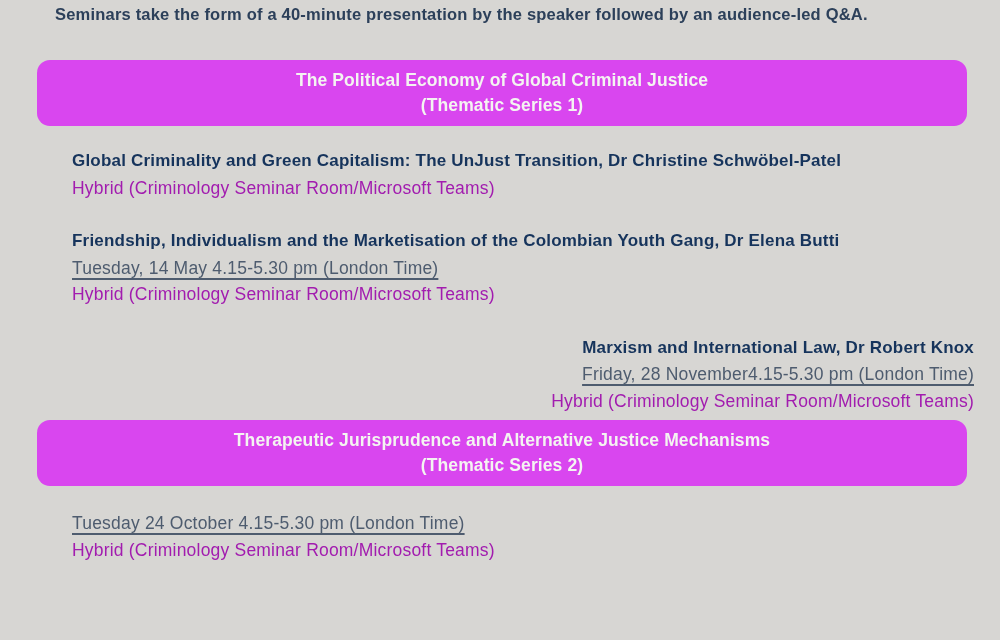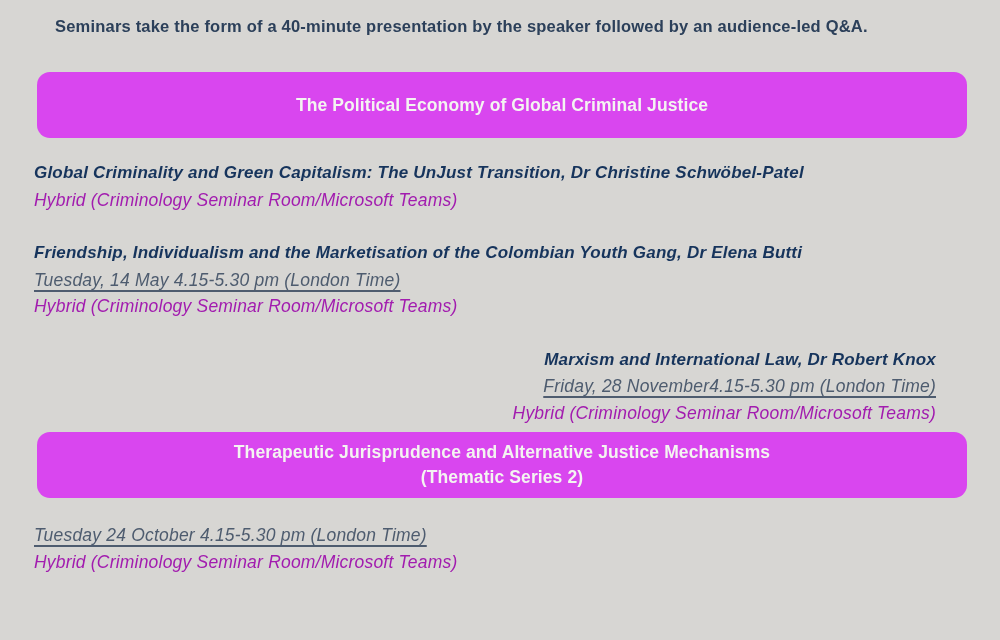--- a/index.html
+++ b/index.html
@@ -8,21 +8,21 @@
   }
   body {
     width: 1000px;
     height: 640px;
     background: #d7d6d3;
     font-family: "Liberation Sans", sans-serif;
     overflow: hidden;
   }
   .page {
     box-sizing: border-box;
-    padding-top: 15px;
+    padding-top: 3px;
     width: 1000px;
     height: 640px;
   }
   .intro {
     margin: 0 30px 0 55px;
     font-size: 16.5px;
     font-weight: 600;
     color: #2c405a;
     letter-spacing: 0.2px;
     line-height: 22px;
@@ -41,25 +41,24 @@
     justify-content: center;
     text-align: center;
     font-weight: 700;
     font-size: 17.5px;
     line-height: 25px;
     letter-spacing: 0.1px;
   }
   .banner-1 { margin-top: 35px; }
   .banner-2 { margin-top: 6px; }
   .seminar {
-    margin-left: 34px;
+    margin-left: 72px;
     max-width: 902px;
     line-height: 26.5px;
     letter-spacing: 0.2px;
-    font-style: italic;
   }
   .seminar-1 { margin-top: 22px; }
   .seminar-2 { margin-top: 27px; }
   .seminar-3 { margin-top: 27px; text-align: right; }
   .seminar-4 { margin-top: 24px; }
   .sem-title {
     font-weight: 700;
     color: #16345c;
     font-size: 17px;
   }
@@ -77,20 +76,21 @@
 </style>
 </head>
 <body>
 
 <div class="page">
 
   <p class="intro">Seminars take the form of a 40-minute presentation by the speaker followed by an audience-led Q&amp;A.</p>
 
   <div class="banner banner-1">
     <div>The Political Economy of Global Criminal Justice</div>
+    <div>(Thematic Series 1)</div>
   </div>
 
   <div class="seminar seminar-1">
     <div class="sem-title">Global Criminality and Green Capitalism: The UnJust Transition, Dr Christine Schwöbel-Patel</div>
     <div class="sem-loc">Hybrid (Criminology Seminar Room/Microsoft Teams)</div>
   </div>
 
   <div class="seminar seminar-2">
     <div class="sem-title">Friendship, Individualism and the Marketisation of the Colombian Youth Gang, Dr Elena Butti</div>
     <div class="sem-date">Tuesday, 14 May 4.15-5.30 pm (London Time)</div>

